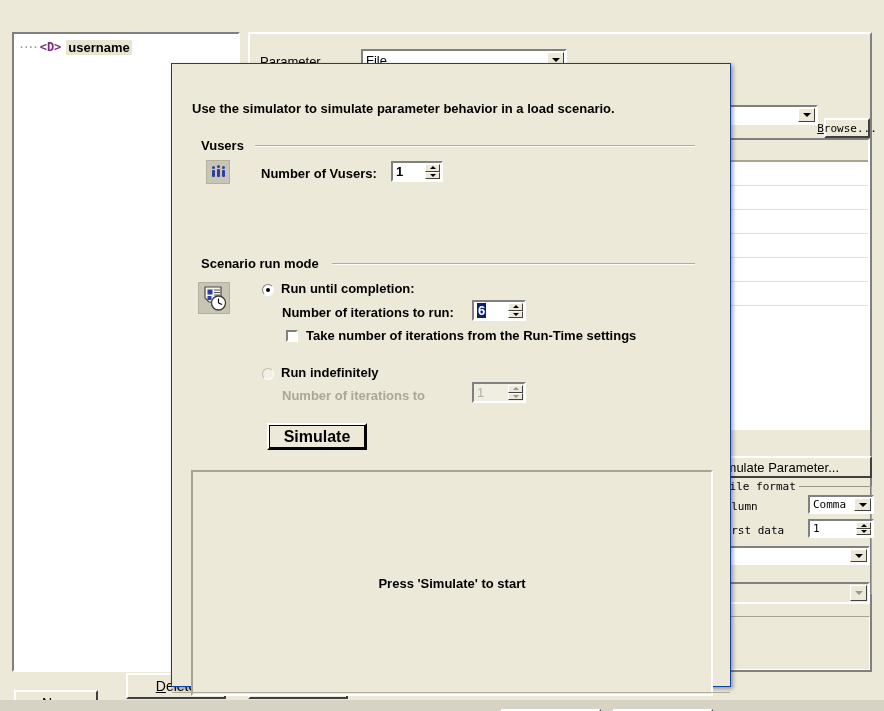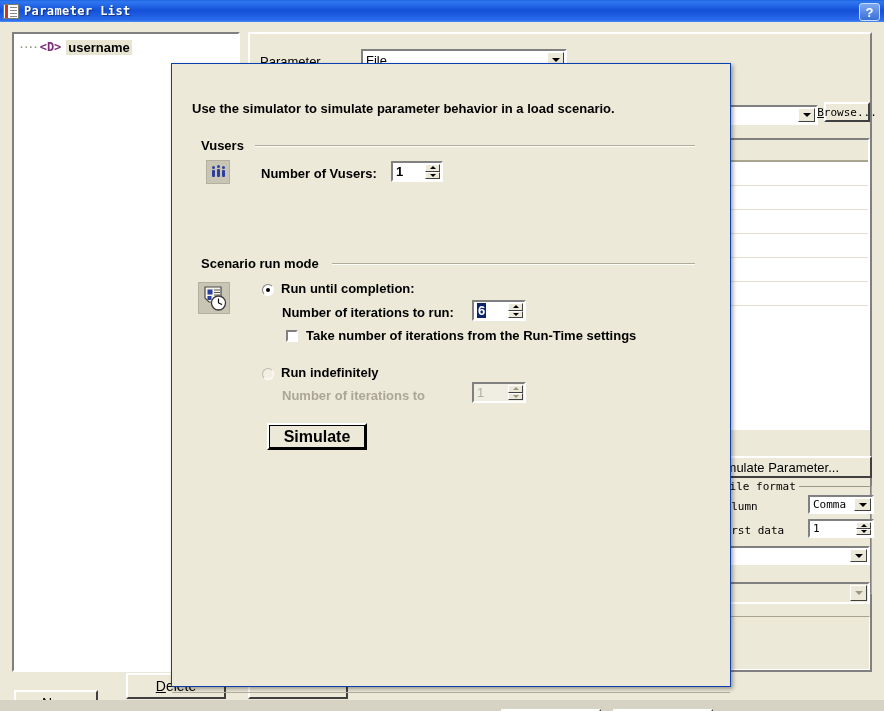--- a/index.html
+++ b/index.html
@@ -426,25 +426,20 @@
     background:#d6d3c4;
   }
 </style>
 </head>
 <body>
 
 <div id="screen">
 
   <div class="pl-window">
 
-    <div class="pl-titlebar">
-      <span class="pl-title-icon"></span>
-      <span class="pl-title-text">Parameter List</span>
-      <span class="pl-help-btn">?</span>
-    </div>
 
     <div class="pl-tree">
       <div class="pl-tree-item">
         <span class="pl-tree-dots">····</span>
         <span class="pl-tree-gly">&lt;D&gt;</span>
         <span class="pl-tree-label">username</span>
       </div>
     </div>
 
     <div class="pl-right">
@@ -456,21 +451,21 @@
             <i class="tri-down"></i>
           </span>
       </div>
 
       <div class="combo" style="left:458px; top:71px; width:110px; height:20px;">
         <span></span>
         <span class="arrow">
             <i class="tri-down"></i>
           </span>
       </div>
-      <div class="btn btn-mono" style="left:574px; top:68px; width:46px; height:20px;">
+      <div class="btn btn-mono" style="left:574px; top:84px; width:46px; height:20px;">
         <span><span class="u">B</span><span>rowse...</span></span>
       </div>
 
       <div class="grid" style="left:458px; top:104px; width:162px; height:292px;">
         <div class="grid-head"></div>
         <div class="grid-row"></div>
         <div class="grid-row"></div>
         <div class="grid-row"></div>
         <div class="grid-row"></div>
         <div class="grid-row"></div>
@@ -614,20 +609,23 @@
               <i class="tri-up-s dis"></i>
             </div>
           <div>
               <i class="tri-dn-s dis"></i>
             </div>
         </span>
       </div>
 
       <div class="dlg-btn dark" style="left:95px; top:335px; width:100px; height:27px;">Simulate</div>
 
+      <div class="results">
+        <span>Press 'Simulate' to start</span>
+      </div>
 
       <div class="dlg-footline"></div>
 
       <div class="dlg-btn" style="left:329px; top:621px; width:100px; height:27px;">Help</div>
       <div class="dlg-btn" style="left:441px; top:621px; width:100px; height:27px;">Close</div>
     </div>
   </div>
 
 </div>
 

